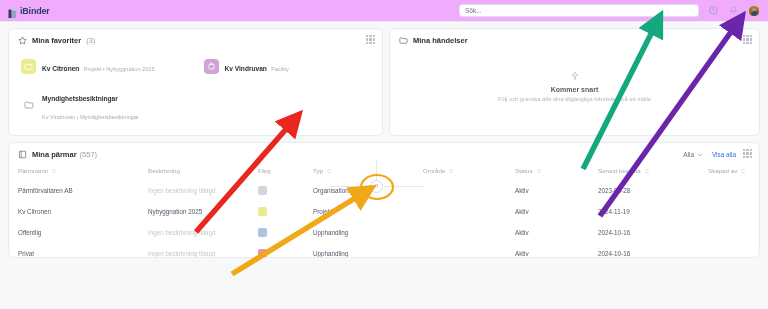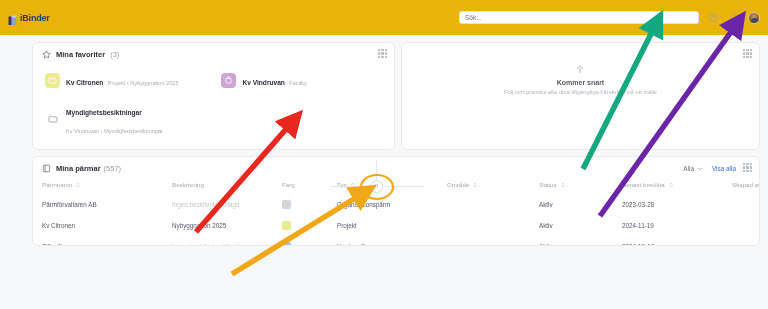--- a/index.html
+++ b/index.html
@@ -6,21 +6,21 @@
   html, body {
     width: 768px; height: 309px;
     font-family: "Liberation Sans", sans-serif;
     background: #ffffff;
     overflow: hidden;
   }
   .app { position: relative; width: 768px; height: 309px; background: #f7f8fa; }
 
   
   .topbar {
-    height: 36px; background: #eab308; border-bottom: 1px solid #e9ebef;
+    height: 22px; background: #f0abfc; border-bottom: 1px solid #e9ebef;
     display: flex; align-items: center; padding: 0 8px; position: relative;
   }
   .logo { display: flex; align-items: center; gap: 3px; }
   .logo-mark { width: 9px; height: 11px; position: relative; }
   .logo-text { font-size: 9px; font-weight: 700; color: #2c3e66; letter-spacing: -0.2px; }
   .topbar-right { margin-left: auto; display: flex; align-items: center; gap: 9px; }
   .search-box {
     width: 240px; height: 13px; border: 1px solid #dfe2e8; border-radius: 3px;
     background: #fff; display: flex; align-items: center; padding: 0 5px;
   }
@@ -48,21 +48,21 @@
   .head-actions { margin-left: auto; display: flex; align-items: center; gap: 8px; }
   .btn {
     display: inline-flex; align-items: center; gap: 4px; height: 16px;
     padding: 0 8px; border-radius: 4px; font-size: 6.8px; cursor: pointer;
     white-space: nowrap;
   }
   .btn-secondary { background: #fff; border: 1px solid #dcdfe5; color: #444a57; }
   .btn-primary { background: #3b6fe0; border: 1px solid #3b6fe0; color: #fff; }
 
   
-  .content { position: relative; padding: 6px 8px; display: flex; flex-direction: column; gap: 6px; margin-left: 24px; }
+  .content { position: relative; padding: 6px 8px; display: flex; flex-direction: column; gap: 6px; }
   .panel {
     background: #fff; border: 1px solid #e8eaee; border-radius: 6px; position: relative;
   }
   .panel-row { display: flex; gap: 6px; }
   .panel-head {
     display: flex; align-items: center; gap: 5px; padding: 7px 9px 5px 9px;
   }
   .panel-title { font-size: 7.5px; font-weight: 700; color: #2a2f3a; }
   .panel-count { font-size: 7.5px; font-weight: 400; color: #9aa0ab; }
   .grip {
@@ -82,21 +82,21 @@
   .fav-sub { font-size: 5.6px; color: #a8adb7; margin-top: 1.5px; white-space: nowrap; overflow: hidden; text-overflow: ellipsis; }
 
   
   .ev-panel { width: 371px; height: 108px; }
   .ev-body { display: flex; flex-direction: column; align-items: center; justify-content: center; height: 72px; gap: 3px; }
   .ev-spark { font-size: 9px; color: #b6bbc4; line-height: 1; }
   .ev-title { font-size: 7px; font-weight: 700; color: #555b66; }
   .ev-desc { font-size: 5.8px; color: #b2b7c0; }
 
   
-  .bind-panel { height: 90px; overflow: hidden; }
+  .bind-panel { height: 116px; overflow: hidden; }
   .bind-head { display: flex; align-items: center; padding: 7px 9px 4px 9px; }
   .bind-head-right { margin-left: auto; display: flex; align-items: center; gap: 9px; padding-right: 14px; }
   .sel { display: flex; align-items: center; gap: 3px; font-size: 6.4px; color: #666c78; cursor: pointer; }
   .link { font-size: 6.4px; color: #3b6fe0; cursor: pointer; }
   table { width: 100%; border-collapse: collapse; table-layout: fixed; }
   th {
     font-size: 6.2px; font-weight: 400; color: #a4a9b3; text-align: left;
     padding: 4px 0 6px 0; vertical-align: middle;
   }
   th .th-in { display: flex; align-items: center; gap: 3px; }
@@ -224,20 +224,26 @@
         <div class="grip">
           <i></i>
             <i></i>
             <i></i>
             <i></i>
             <i></i>
             <i></i>
             <i></i>
             <i></i>
             <i></i>
+        </div>
+        <div class="panel-head">
+          <svg width="9" height="9" viewBox="0 0 12 12">
+              <path d="M1.2 3.4c0-.5.4-.9.9-.9h2.2l.9 1h4.6c.5 0 .9.4.9.9v4.3c0 .5-.4.9-.9.9H2.1c-.5 0-.9-.4-.9-.9z" fill="none" stroke="#5b6170" stroke-width="0.9" stroke-linejoin="round"></path>
+            </svg>
+          <span class="panel-title">Mina händelser</span>
         </div>
         <div class="ev-body">
           <span class="ev-spark">
             <svg width="10" height="10" viewBox="0 0 14 14">
                 <path d="M7 1.5l1.1 3.1L11.2 5.7 8.1 6.8 7 12.5 5.9 6.8 2.8 5.7 5.9 4.6z" fill="none" stroke="#b6bbc4" stroke-width="0.9" stroke-linejoin="round"></path>
               </svg>
           </span>
           <span class="ev-title">Kommer snart</span>
           <span class="ev-desc">Följ och granska alla dina tillgängliga händelser på ett ställe</span>
         </div>

